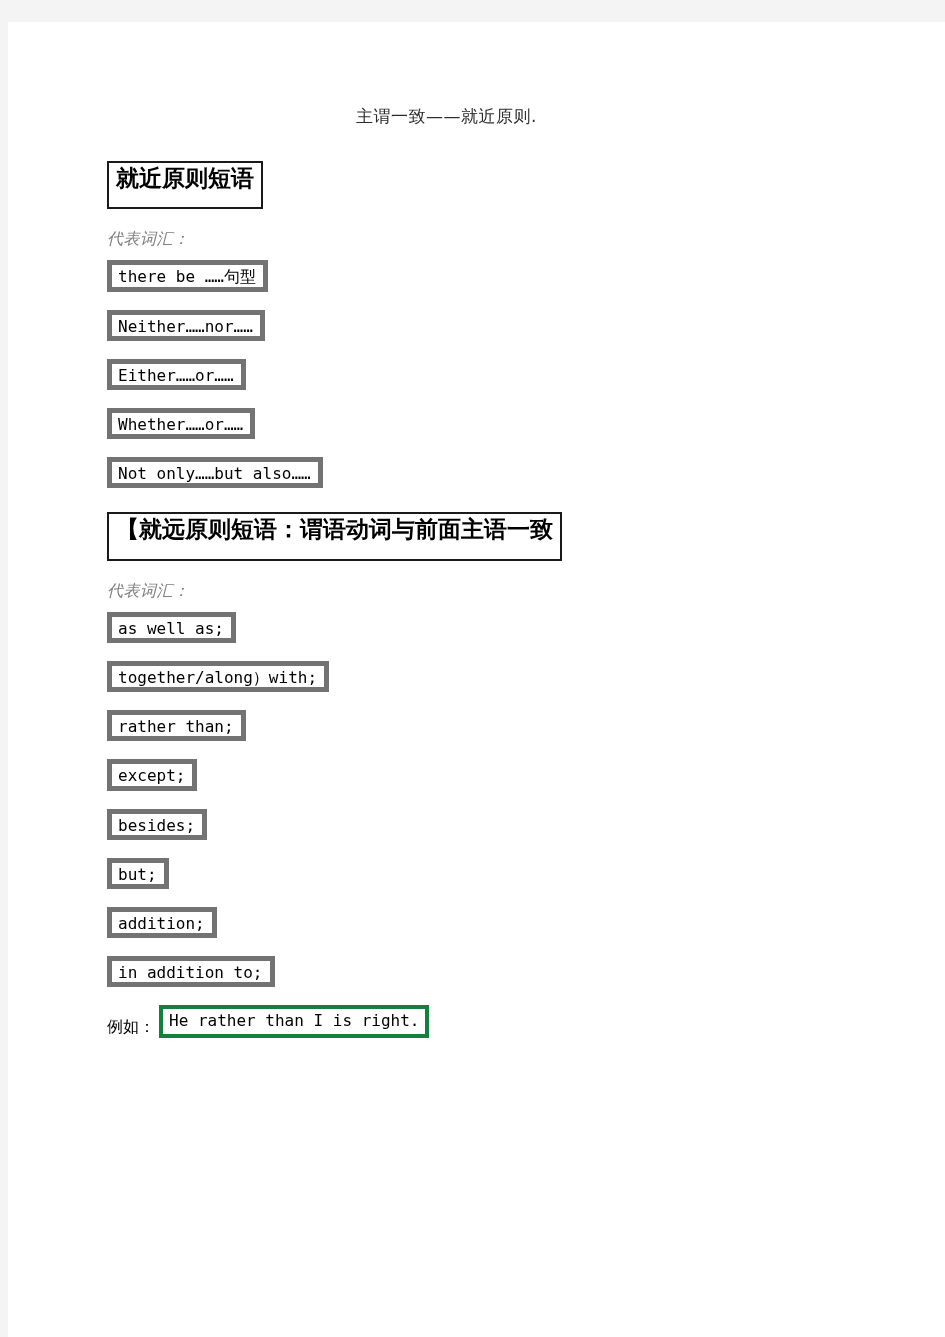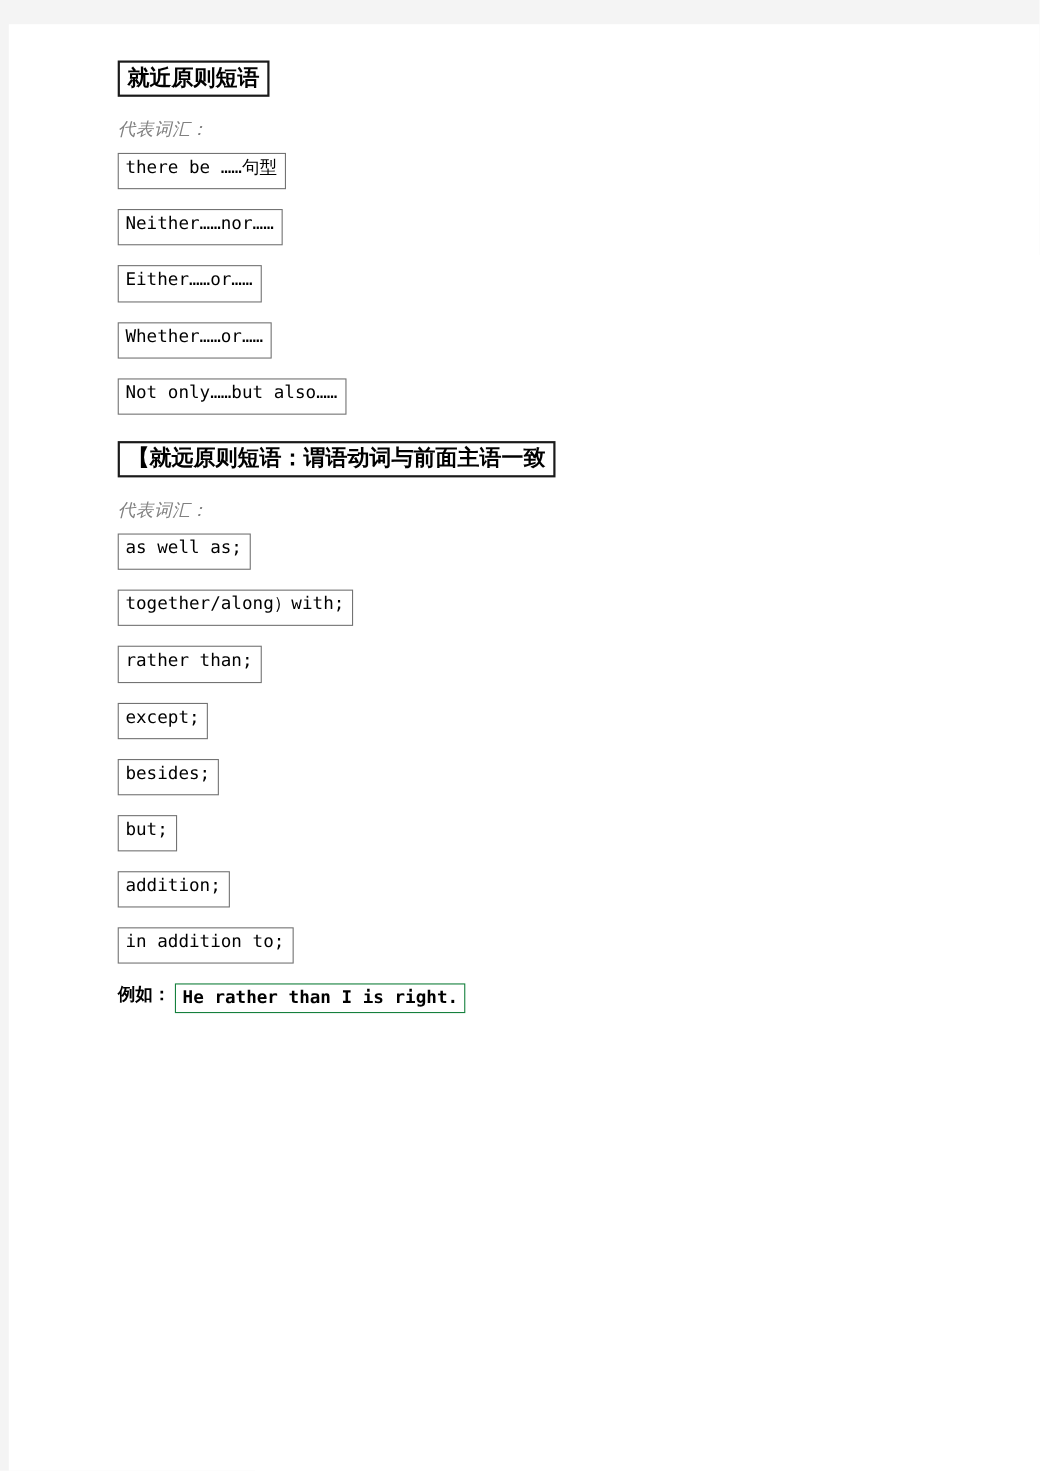--- a/index.html
+++ b/index.html
@@ -33,23 +33,23 @@
     letter-spacing: 0.5px;
     padding-right: 60px;
   }
   .content {
     padding-left: 99px;
     padding-top: 33px;
   }
   .heading-box {
     display: inline-block;
     border: 2px solid #1a1a1a;
-    padding: 2px 7px 4px 7px;
+    padding: 2px 7px 16px 7px;
     font-family: "DejaVu Sans", "Liberation Sans", sans-serif;
-    font-size: 20px;
+    font-size: 23px;
     font-weight: bold;
     color: #000000;
     line-height: 1.15;
     white-space: nowrap;
   }
   .sub-label {
     font-family: "DejaVu Sans", "Liberation Sans", sans-serif;
     font-size: 16px;
     color: #808080;
     margin-top: 20px;
@@ -61,60 +61,60 @@
     list-style: none;
     margin: 0;
     padding: 0;
   }
   .phrase-list li {
     margin: 0 0 18px 0;
     padding: 0;
   }
   .phrase-box {
     display: inline-block;
-    border: 1px solid #737373;
-    padding: 2px 7px 10px 6px;
+    border: 5px solid #737373;
+    padding: 2px 7px 0 6px;
     font-family: "DejaVu Sans Mono", "Liberation Mono", monospace;
     font-size: 16px;
     color: #000000;
     line-height: 1.2;
     white-space: nowrap;
   }
   .section-gap-top {
     margin-top: 24px;
   }
   .example-row {
     display: flex;
-    align-items: flex-start;
+    align-items: flex-end;
     margin-top: 4px;
-    font-weight: bold;
   }
   .example-label {
     font-family: "DejaVu Sans", "Liberation Sans", sans-serif;
     font-size: 16px;
     color: #000000;
     margin-right: 4px;
     white-space: nowrap;
   }
   .example-box {
     display: inline-block;
-    border: 1px solid #15803d;
+    border: 4px solid #15803d;
     padding: 2px 6px 3px 6px;
     font-family: "DejaVu Sans Mono", "Liberation Mono", monospace;
     font-size: 16px;
     color: #000000;
     line-height: 1.2;
     white-space: nowrap;
   }
 </style>
 </head>
 <body>
 
 <div class="page">
 
+  <h1 class="doc-title">主谓一致——就近原则.</h1>
 
   <div class="content">
 
     <div>
       <div class="heading-box">就近原则短语</div>
       <div class="sub-label">代表词汇：</div>
       <ul class="phrase-list">
         <li><span class="phrase-box">there be ……句型</span></li>
         <li><span class="phrase-box">Neither……nor……</span></li>
         <li><span class="phrase-box">Either……or……</span></li>

